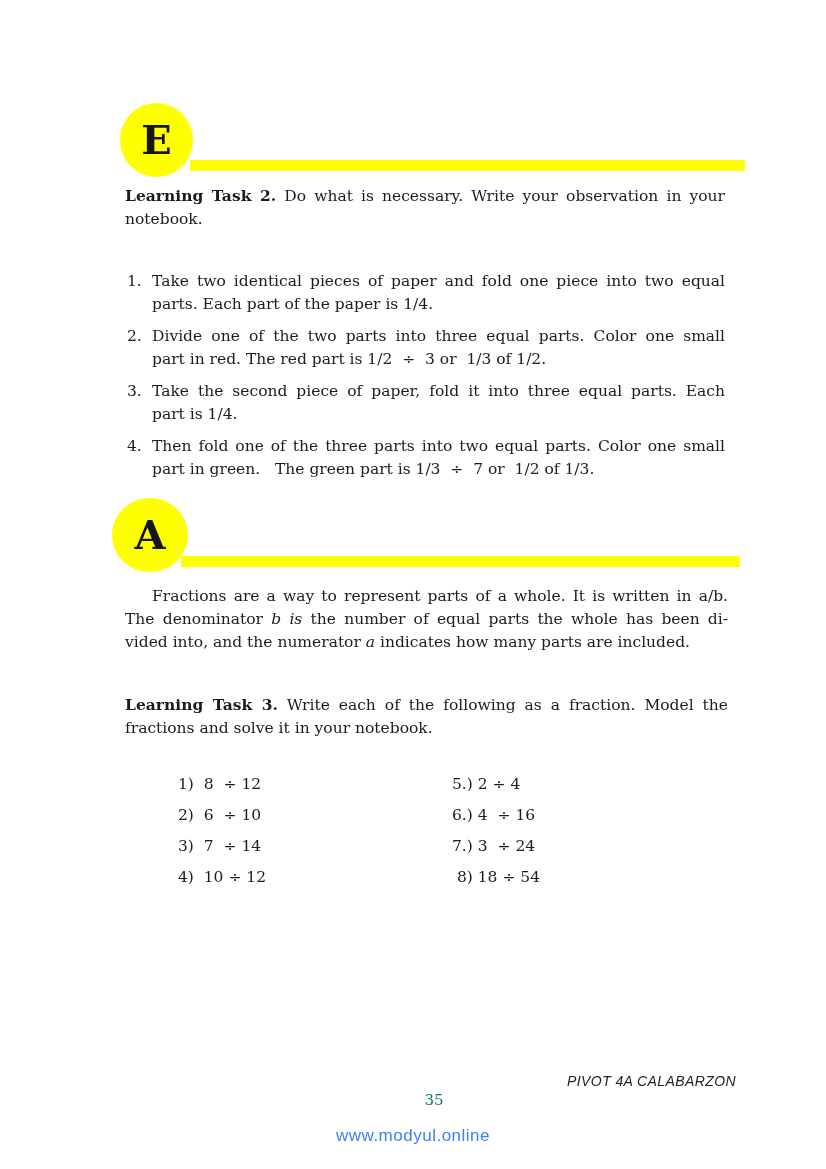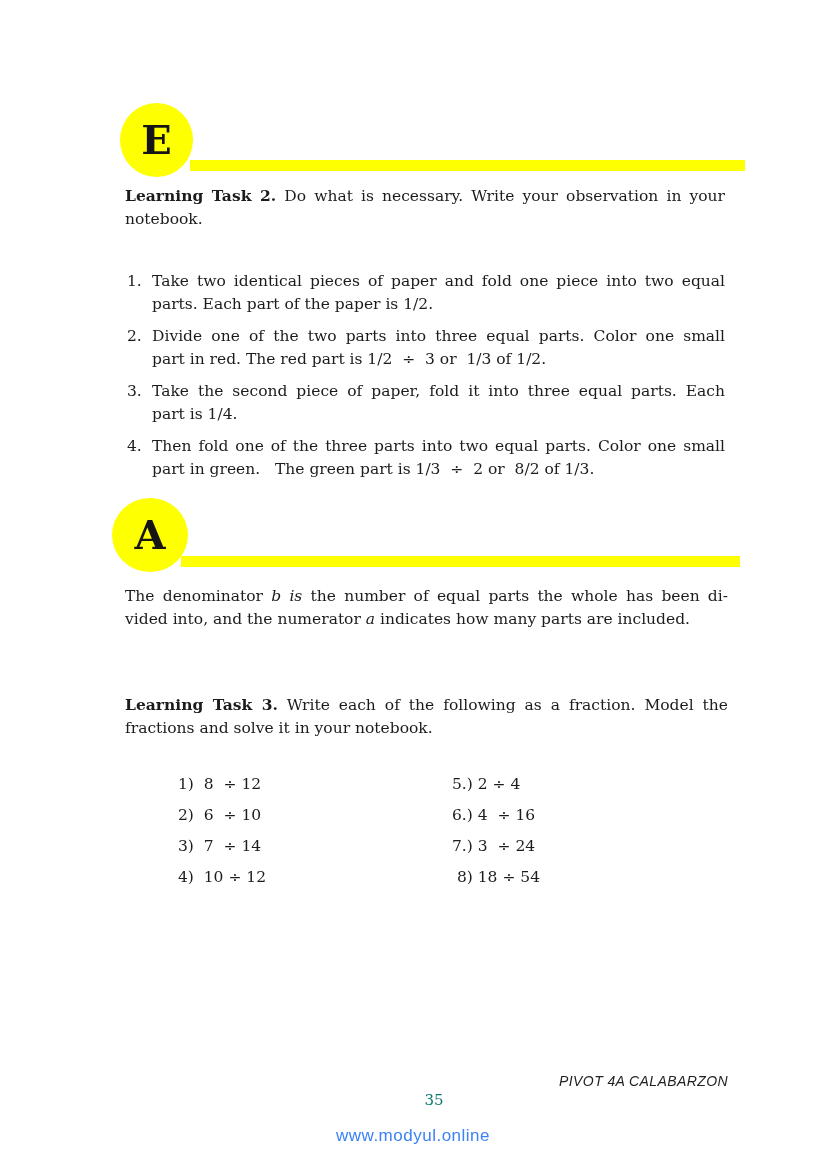--- a/index.html
+++ b/index.html
@@ -39,21 +39,21 @@
   .blk-lt3{left:125px;top:693px;width:603px;}
   
   .exercises{
     position:absolute;left:178px;top:773px;
     display:grid;grid-template-columns:274px auto;
     row-gap:8px;line-height:23px;
   }
   .ex-cell{white-space:pre;}
   
   .footer-brand{
-    position:absolute;right:98px;top:1073px;
+    position:absolute;right:90px;top:1073px;
     font-family:"Liberation Sans", sans-serif;font-style:italic;
     font-size:14px;color:#222222;letter-spacing:0.4px;
   }
   .page-number{
     position:absolute;left:434px;top:1091px;transform:translateX(-50%);
     font-size:15px;color:#0f766e;
   }
   .watermark{
     position:absolute;left:413px;top:1126px;transform:translateX(-50%);
     font-family:Liberation Sans, sans-serif;
@@ -72,45 +72,46 @@
 
   <div class="block blk-lt2">
     <div class="ln"><span class="bold">Learning Task 2.</span><span> Do what is necessary. Write your observation in your</span></div>
     <div class="ln-last">notebook.</div>
   </div>
 
   <div class="steps">
     <div class="step">
       <span class="step-num">1.</span>
       <div class="ln">Take two identical pieces of paper and fold one piece into two equal</div>
-      <div class="ln-last">parts. Each part of the paper is 1/2.</div>
+      <div class="ln-last">parts. Each part of the paper is 1/4.</div>
     </div>
     <div class="step">
       <span class="step-num">2.</span>
       <div class="ln">Divide one of the two parts into three equal parts. Color one small</div>
       <div class="ln-last">part in red. The red part is 1/2  ÷  3 or  1/3 of 1/2.</div>
     </div>
     <div class="step">
       <span class="step-num">3.</span>
       <div class="ln">Take the second piece of paper, fold it into three equal parts. Each</div>
       <div class="ln-last">part is 1/4.</div>
     </div>
     <div class="step">
       <span class="step-num">4.</span>
       <div class="ln">Then fold one of the three parts into two equal parts. Color one small</div>
-      <div class="ln-last">part in green.   The green part is 1/3  ÷  2 or  8/2 of 1/3.</div>
+      <div class="ln-last">part in green.   The green part is 1/3  ÷  7 or  1/2 of 1/3.</div>
     </div>
   </div>
 
   <div class="badge badge-a" style="background-color: rgb(254, 255, 0);">
     <span class="badge-letter">A</span>
   </div>
   <div class="rule rule-a" style="background-color: rgb(254, 255, 0);"></div>
 
   <div class="block blk-frac">
+    <div class="ln ln-indent">Fractions are a way to represent parts of a whole. It is written in  a/b.</div>
     <div class="ln"><span>The denominator </span><span class="ital">b is</span><span> the number of equal parts the whole has been di-</span></div>
     <div class="ln-last"><span>vided into, and the numerator </span><span class="ital">a</span><span> indicates how many parts are included.</span></div>
   </div>
 
   <div class="block blk-lt3">
     <div class="ln"><span class="bold">Learning Task 3.</span><span>  Write each of the following as a fraction.  Model the</span></div>
     <div class="ln-last">fractions and solve it in your notebook.</div>
   </div>
 
   <div class="exercises">

